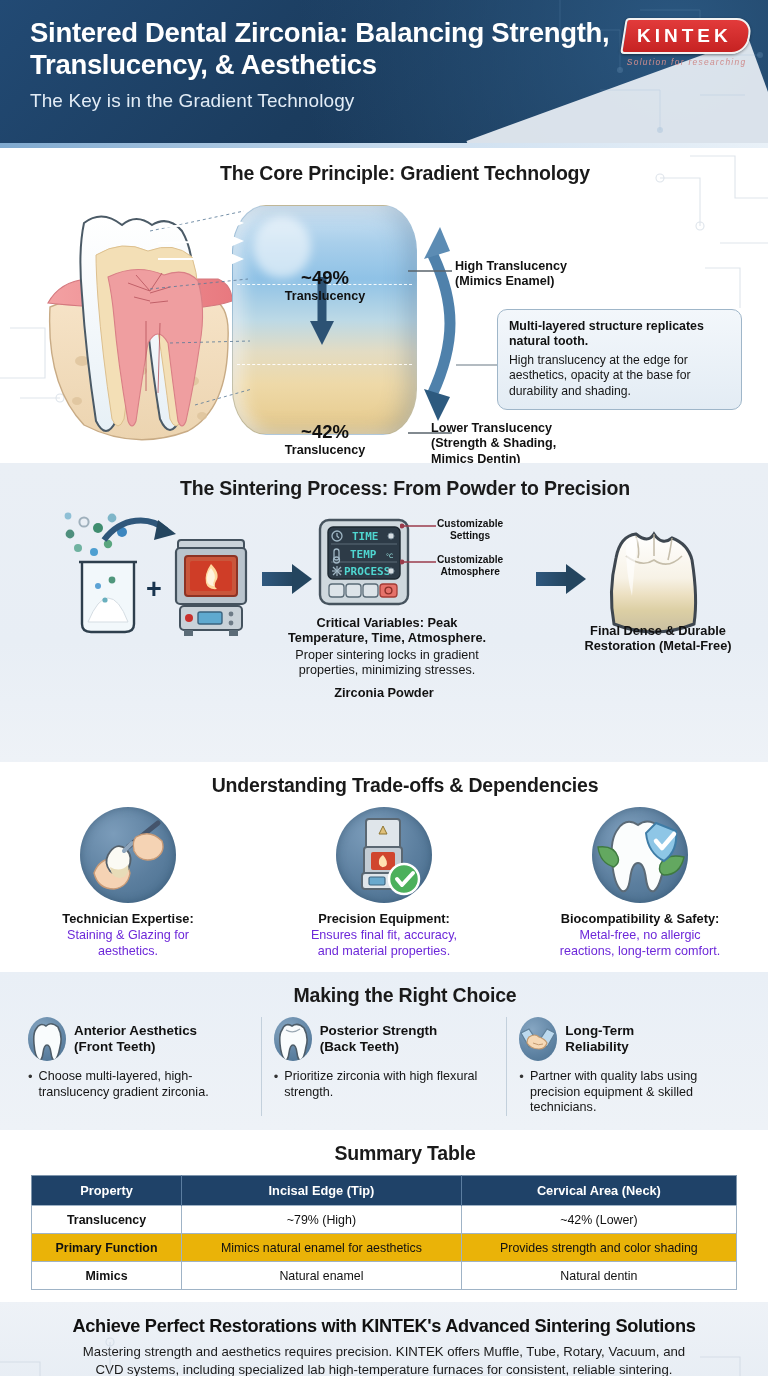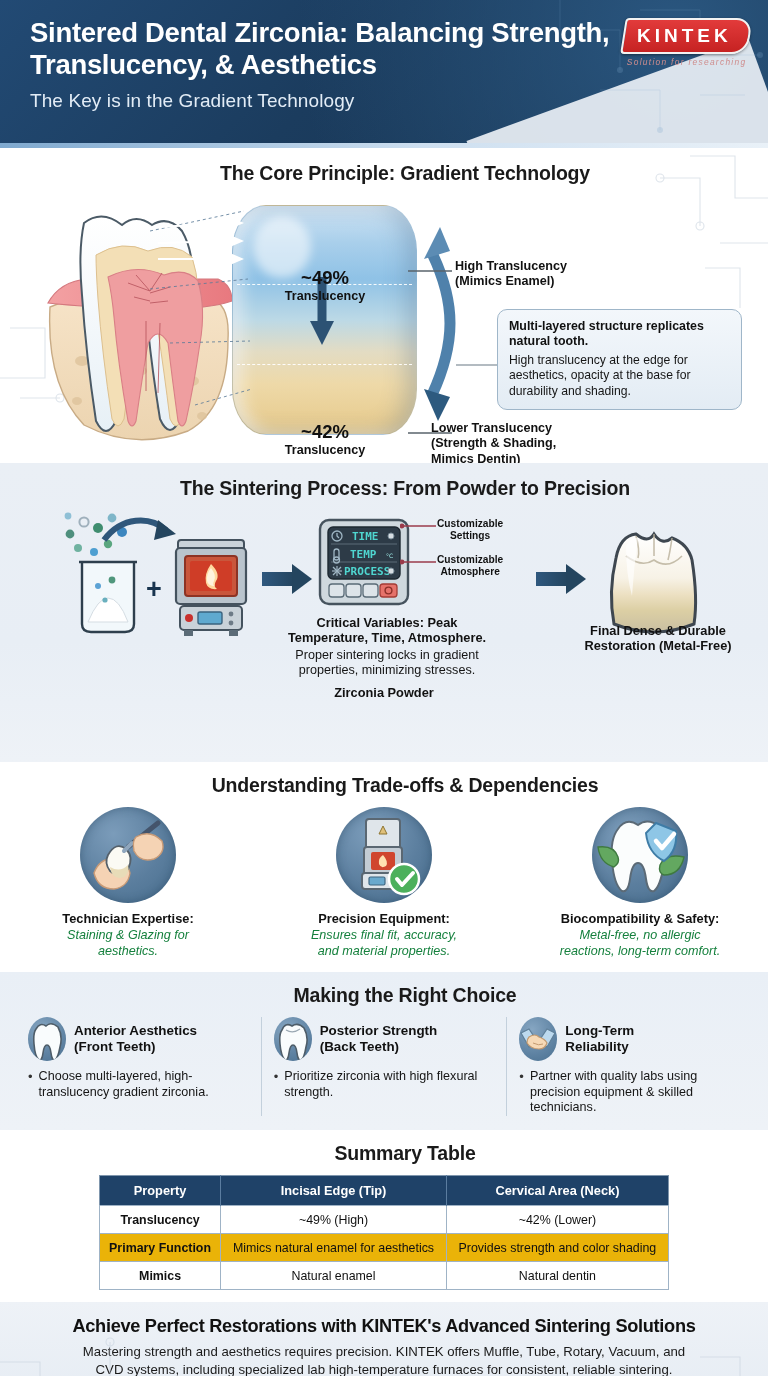--- a/index.html
+++ b/index.html
@@ -141,41 +141,41 @@
   .sec-trade{ background:#fff; padding:12px 0 12px; }
   .trio{ display:flex; margin-top:10px; }
   .trio > div{ flex:1; text-align:center; padding:0 12px; }
   .circ{
     width:96px;height:96px;border-radius:50%;margin:0 auto 8px;
     background:radial-gradient(circle at 35% 28%,#7b9cba 0%,#5b7e9e 55%,#476d8d 100%);
     position:relative; overflow:hidden;
     box-shadow:inset 0 0 10px rgba(20,45,70,.35);
   }
   .t-h{ font-weight:bold;font-size:12.8px;color:#111;line-height:1.2; }
-  .t-b{ font-size:12.6px;color:#15803d;line-height:1.24;margin-top:1px;font-style:italic; }
+  .t-b{ font-size:12.6px;color:#6d28d9;line-height:1.24;margin-top:1px; }
 
   
   .sec-choice{ background:linear-gradient(180deg,#e9eff6,#eef2f7); padding:12px 0 14px; }
   .choice-row{ display:flex; margin-top:10px; padding:0 16px; }
   .choice-col{ flex:1; padding:0 12px; }
   .choice-col + .choice-col{ border-left:1px solid #c3d0dc; }
   .ch-head{ display:flex; align-items:center; gap:8px; }
   .ch-ico{
     width:38px;height:44px;border-radius:50%;flex:0 0 38px;
     background:radial-gradient(circle at 35% 28%,#86a6c2 0%,#5f83a3 60%,#4a7090 100%);
     position:relative;overflow:hidden;
   }
   .ch-title{ font-weight:bold;font-size:13.4px;color:#111;line-height:1.16; }
   .ch-li{ display:flex; gap:6px; margin-top:8px; }
   .ch-li .dot{ color:#333; font-size:13px; line-height:1.25; }
   .ch-li p{ font-size:12.6px;color:#151515;line-height:1.25; }
 
   
   .sec-table{ background:#fff; padding:12px 0 12px; }
-  table{ width:570px; margin:10px auto 0; border-collapse:collapse;
+  table{ width:706px; margin:10px auto 0; border-collapse:collapse;
          border:1.4px solid #7f96ad; font-size:12.4px; }
   thead th{
     background:#1f4268; color:#fff; font-weight:bold; font-size:12.8px;
     padding:7px 4px; border-right:1px solid #5b7da0; text-align:center;
   }
   thead th:last-child{ border-right:none; }
   tbody td{ padding:6.5px 6px; text-align:center; border:1px solid #9fb3c6; color:#111; }
   tbody td.first{ font-weight:bold; }
   tbody tr.alt td{ background:#eab308; }
 
@@ -618,21 +618,21 @@
       <thead>
         <tr>
           <th>Property</th>
           <th>Incisal Edge (Tip)</th>
           <th>Cervical Area (Neck)</th>
         </tr>
       </thead>
       <tbody>
         <tr>
           <td class="first">Translucency</td>
-          <td>~49% (High)</td>
+          <td>~79% (High)</td>
           <td>~42% (Lower)</td>
         </tr>
         <tr class="alt">
           <td class="first">Primary Function</td>
           <td>Mimics natural enamel for aesthetics</td>
           <td>Provides strength and color shading</td>
         </tr>
         <tr>
           <td class="first">Mimics</td>
           <td>Natural enamel</td>

